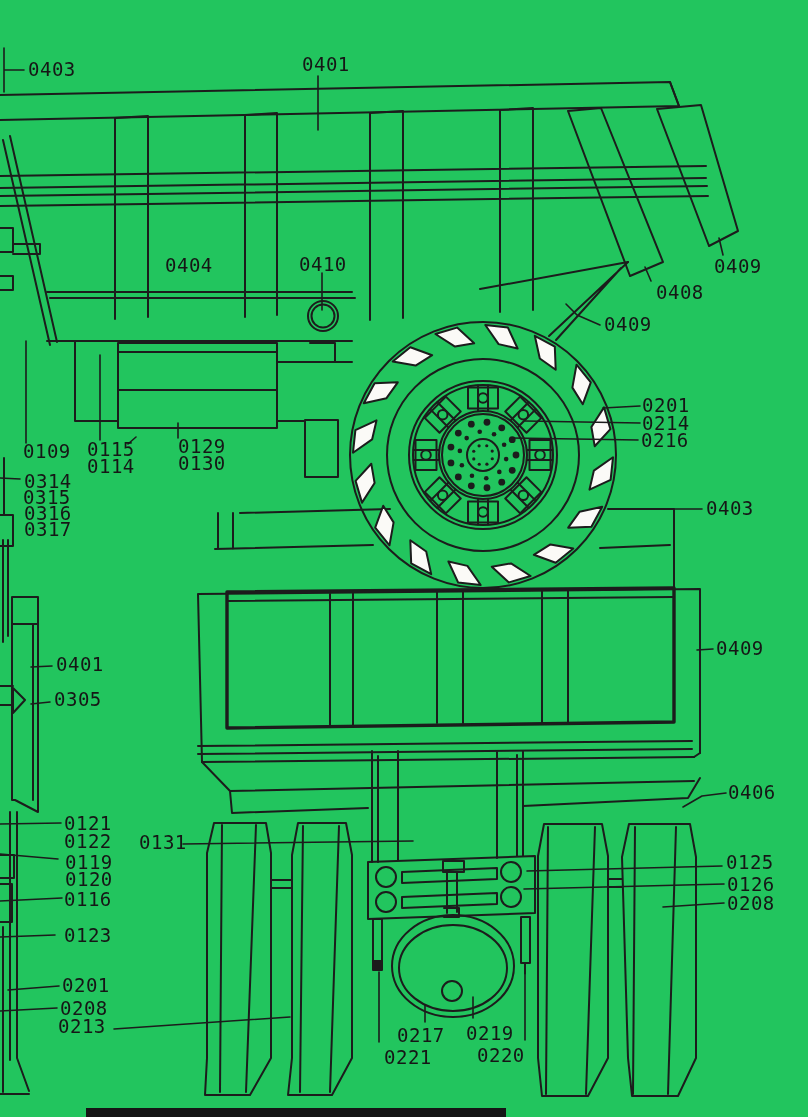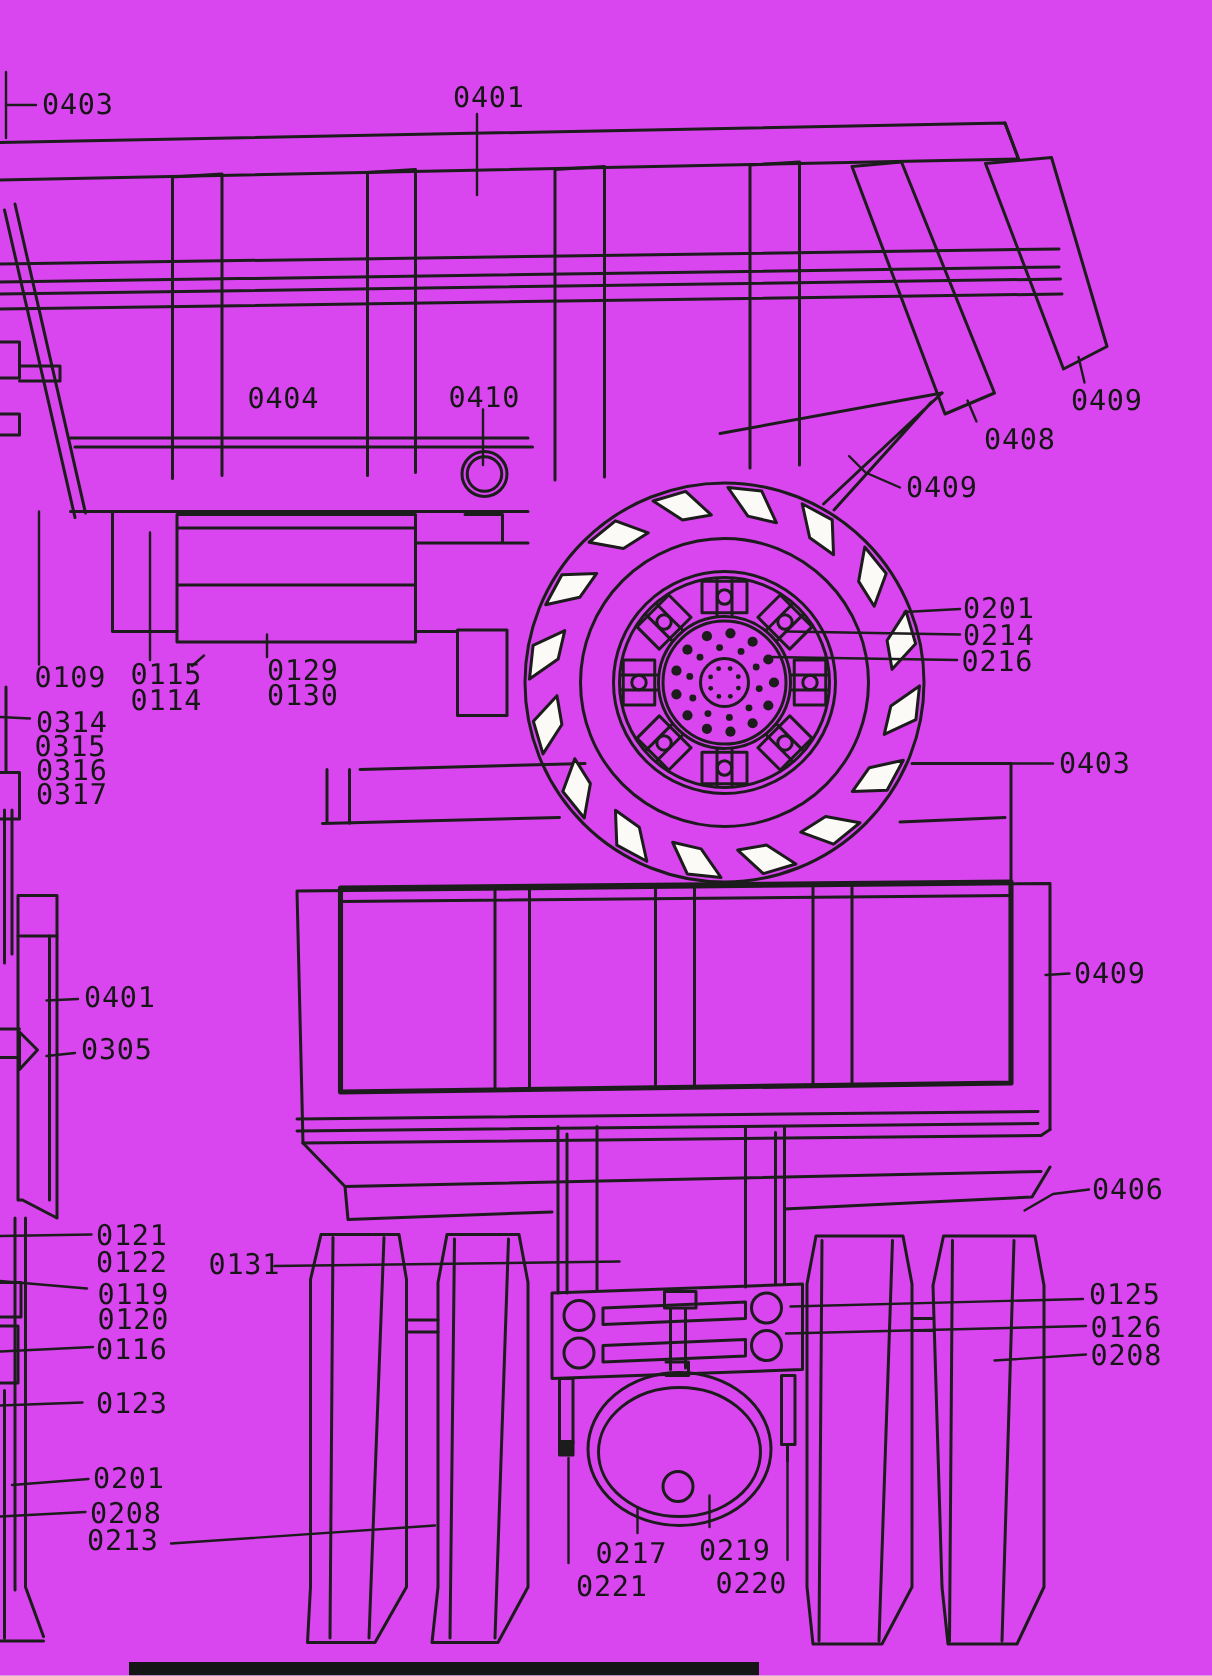--- a/index.html
+++ b/index.html
@@ -1,16 +1,16 @@
 <!DOCTYPE html>
 <html><head>
 <meta charset="utf-8">
 <style>
   html,body{margin:0;padding:0;background:#d8d8d4;}
-  .stage{position:relative;width:808px;height:1117px;margin:0 auto;background:#d946ef;overflow:hidden;}
+  .stage{position:relative;width:808px;height:1117px;margin:0 auto;background:#22c55e;overflow:hidden;}
   svg{display:block;position:absolute;left:0;top:0;}
   .ink{stroke:#1c1c1c;fill:none;stroke-width:2;stroke-linecap:round;stroke-linejoin:round;}
   .thin{stroke-width:1.6;}
   .heavy{stroke-width:3.4;}
   text.part{font-family:"DejaVu Sans Mono","Liberation Mono",monospace;font-size:19px;fill:#161616;stroke:none;letter-spacing:.5px;}
 </style>
 </head>
 <body>
 
 <div class="stage">

